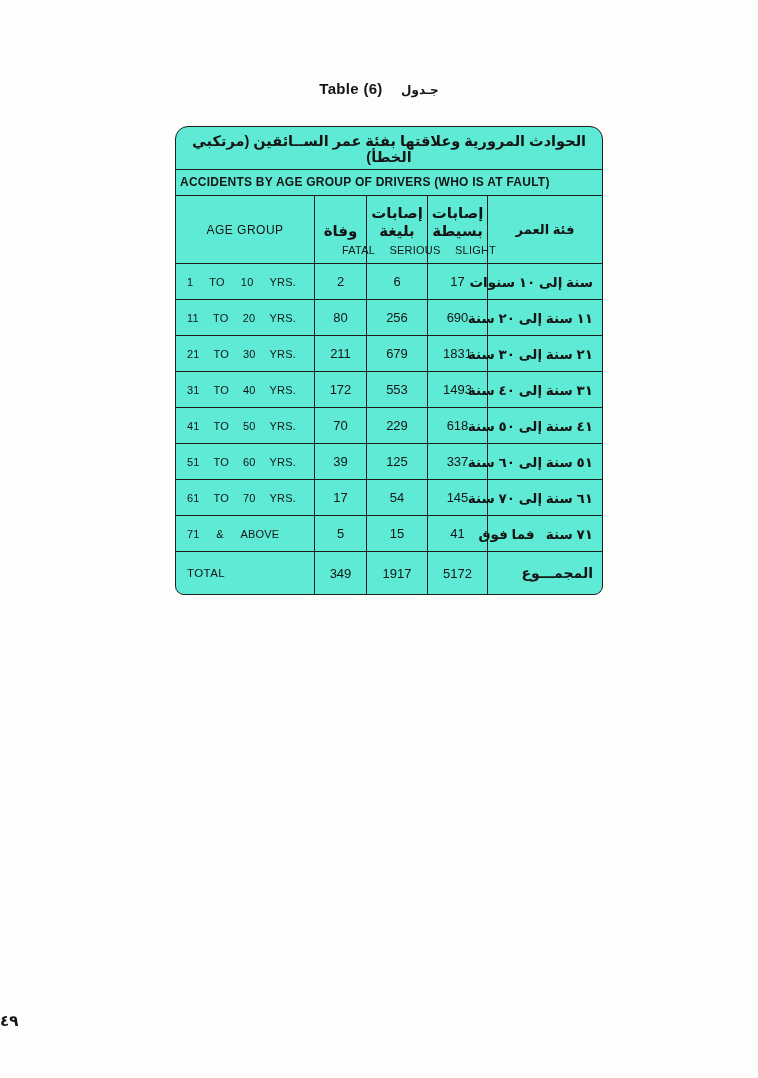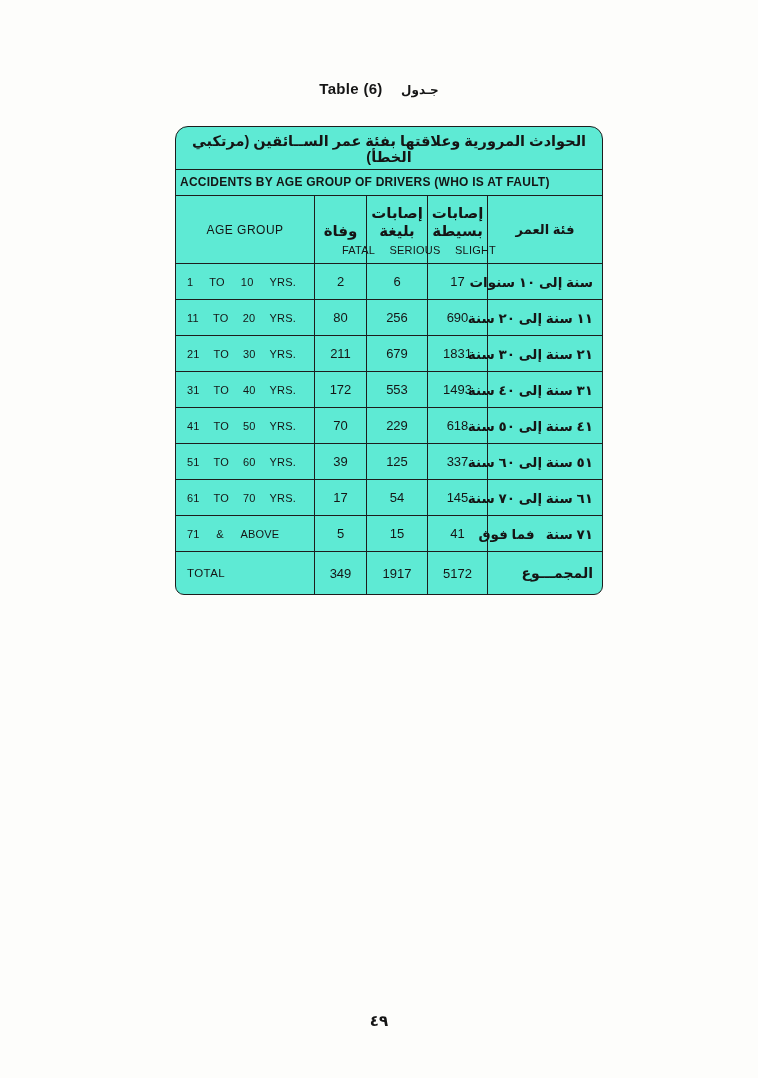--- a/index.html
+++ b/index.html
@@ -122,21 +122,21 @@
     padding-left: 11px;
     font-size: 11.5px;
     letter-spacing: 0.4px;
   }
   .total-row .ar-cell { font-size: 14px; }
 
   
   .page-number {
     position: absolute;
     top: 1012px; left: 0; width: 100%;
-    text-align: center;
+    text-align: left;
     font-size: 15px;
     font-weight: bold;
   }
 </style>
 </head>
 <body>
 
 <div class="doc-title">
   <span class="t-latin">Table (6)</span>
   <span class="t-arabic">جـدول</span>

